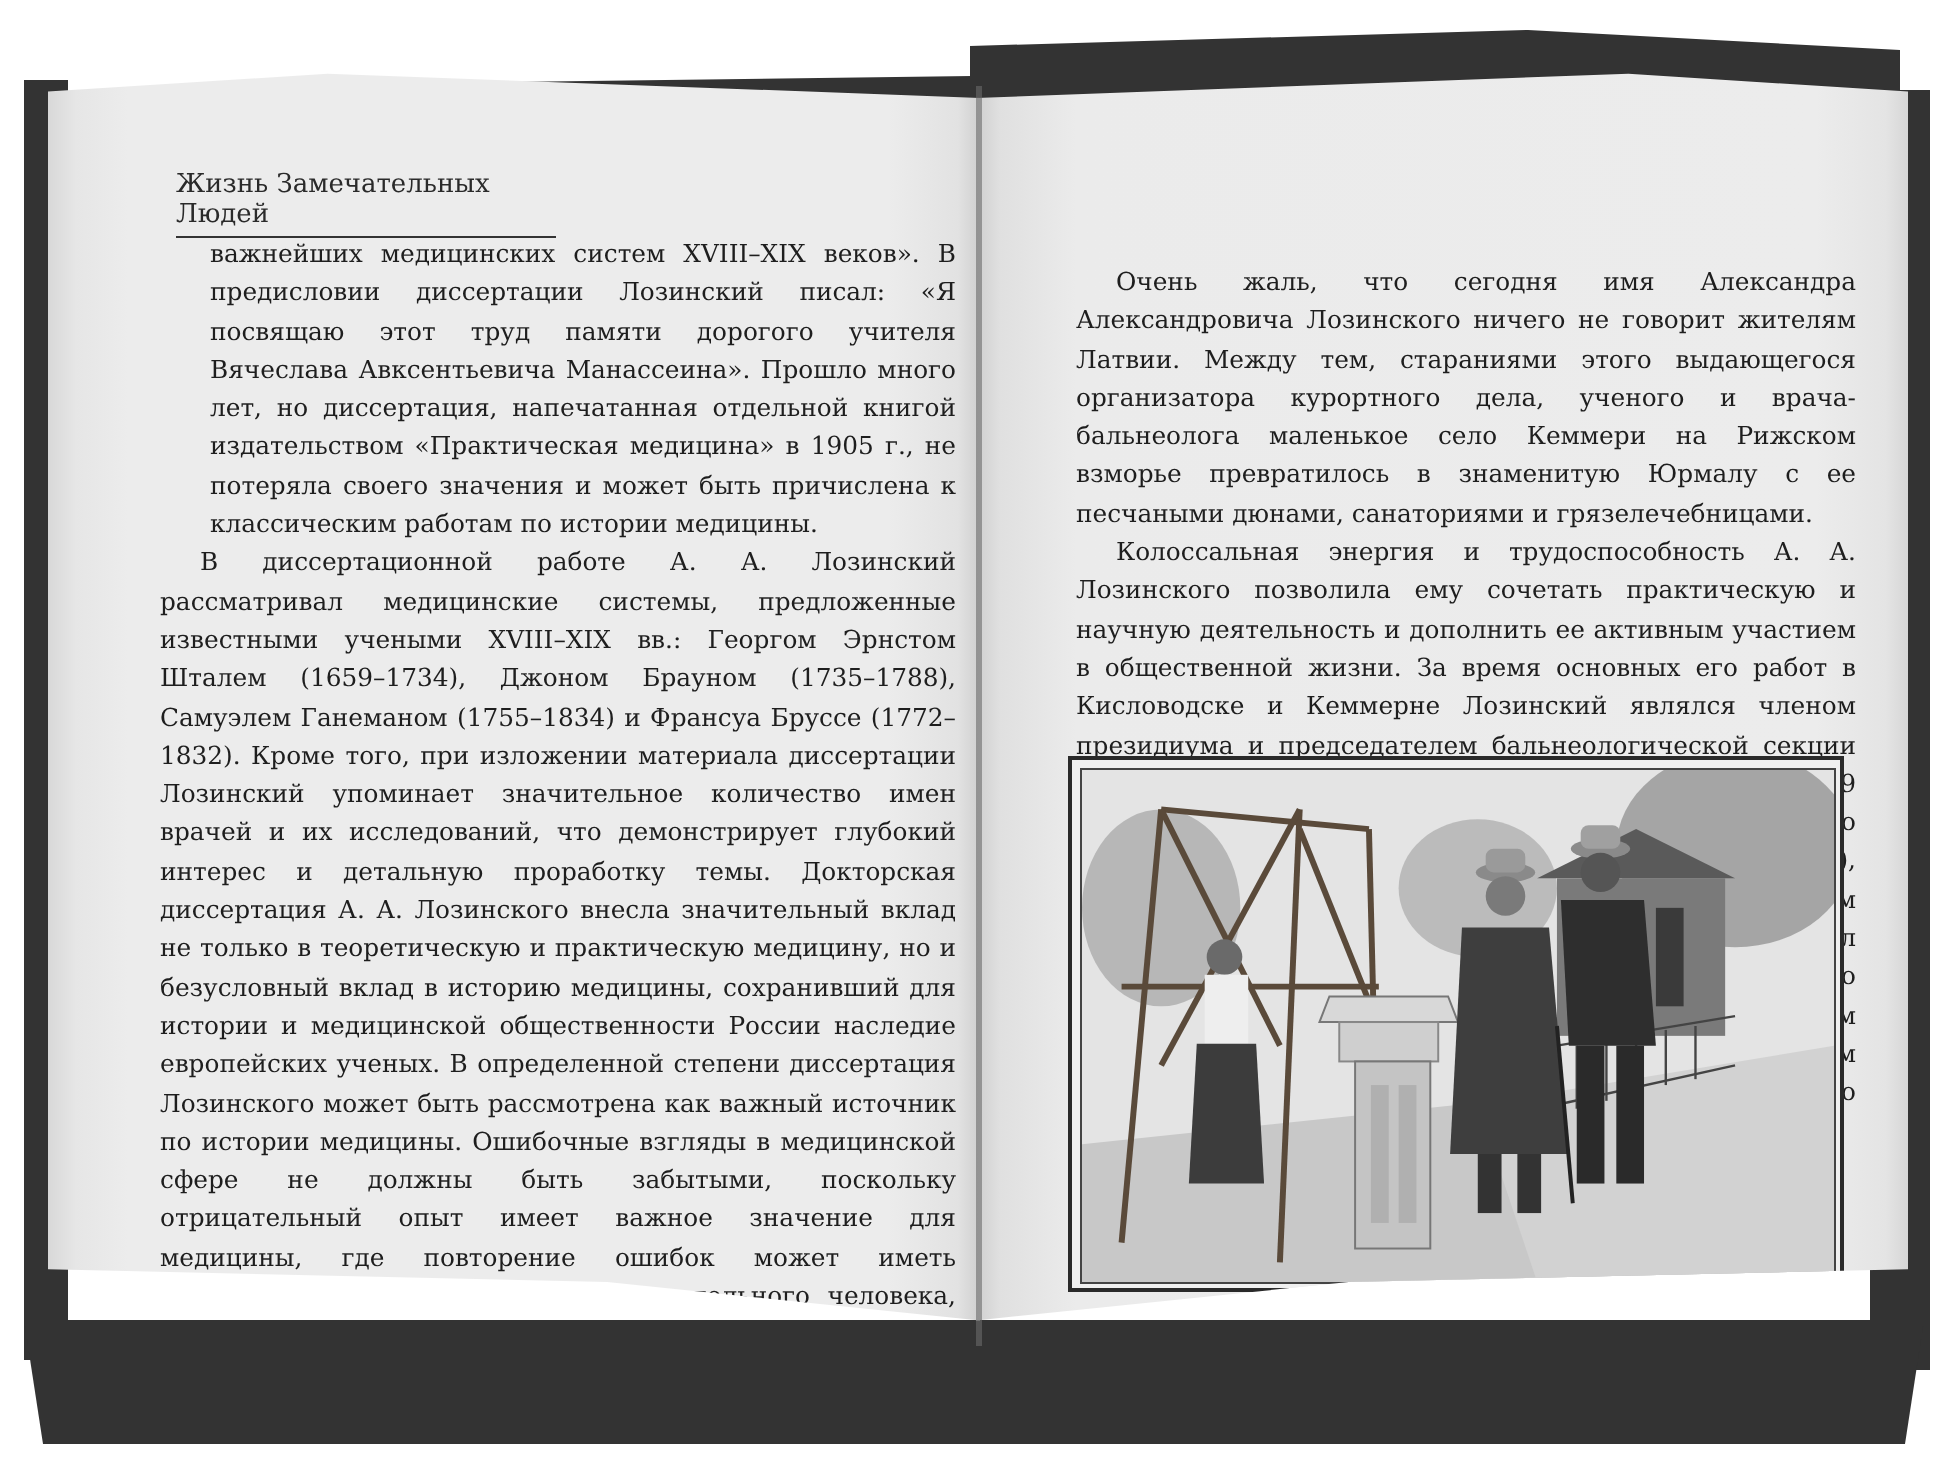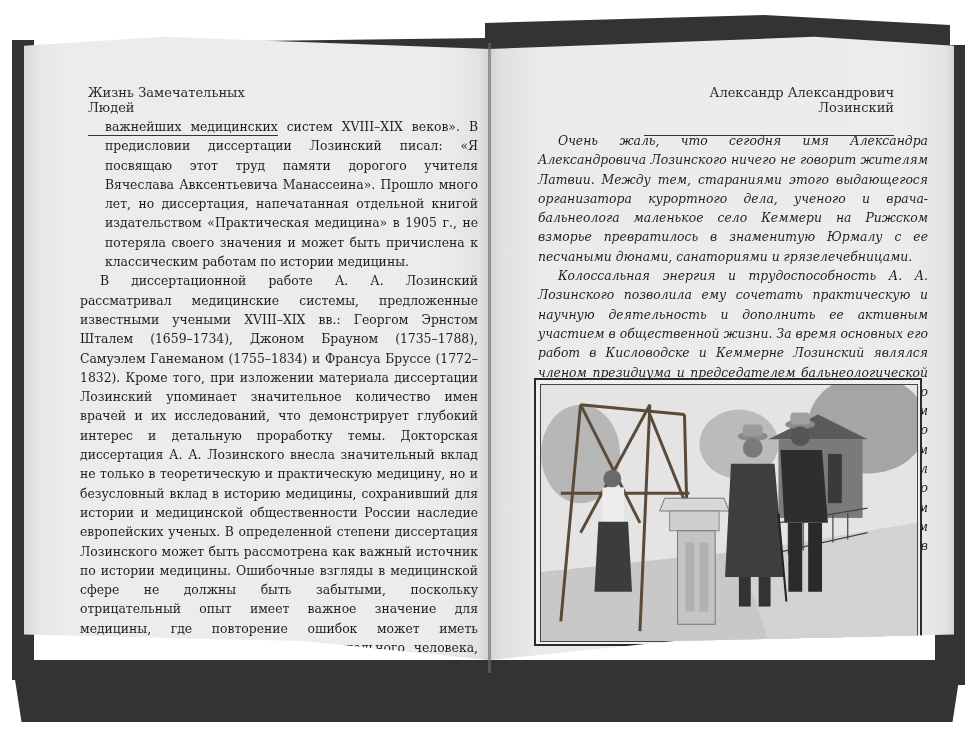--- a/index.html
+++ b/index.html
@@ -35,33 +35,33 @@
       left: 464px; width: 466px;
       background: linear-gradient(to right, #cfcfcf 0px, #e0e0e0 12px, #ebebeb 50px, #ececec 420px, #e4e4e4 455px, #d6d6d6 466px);
       clip-path: polygon(0 2.5%, 70% 0.6%, 100% 2%, 100% 94%, 40% 95%, 0 98%);
     }
     .spine {
       position: absolute; left: 464px; top: 10px; width: 3px; height: 630px;
       background: #6a6a6a; opacity: 0.6;
     }
     .running-head {
       position: absolute; font-size: 13px; color: #2a2a2a; font-style: normal;
-      padding-bottom: 20px; border-bottom: 1px solid #333;
+      padding-bottom: 3px; border-bottom: 1px solid #333;
     }
     .rh-left { left: 64px; top: 52px; width: 190px; }
     .rh-right { right: 60px; top: 52px; width: 250px; text-align: right; }
 
     .text-block {
       position: absolute; font-size: 12.4px; line-height: 19.3px; text-align: justify;
       color: #1e1e1e;
     }
     .text-block p { margin: 0; text-indent: 20px; }
     .text-block p.cont { text-indent: 0; margin-left: 25px; }
     .tb-left { left: 56px; top: 84px; width: 398px; }
-    .tb-right { left: 50px; top: 98px; width: 390px; font-style: italic; }
+    .tb-right { left: 50px; top: 98px; width: 390px; }
 
     .page-number {
       position: absolute; font-size: 16px; color: #222; text-align: center; width: 60px;
     }
     .pn-left { left: 218px; top: 620px; }
     .pn-right { left: 215px; top: 620px; }
 
     .photo-frame {
       position: absolute; left: 46px; top: 345px; width: 388px; height: 268px;
       border: 2px solid #2a2a2a; background: #f0f0f0; padding: 4px; box-sizing: border-box;
@@ -93,21 +93,20 @@
     <div class="text-block tb-left">
       <p class="cont">важнейших медицинских систем XVIII–XIX веков». В предисловии диссертации Лозинский писал: «Я посвящаю этот труд памяти дорогого учителя Вячеслава Авксентьевича Манассеина». Прошло много лет, но диссертация, напечатанная отдельной книгой издательством «Практическая медицина» в 1905 г., не потеряла своего значения и может быть причислена к классическим работам по истории медицины.</p>
       <p>В диссертационной работе А. А. Лозинский рассматривал медицинские системы, предложенные известными учеными XVIII–XIX вв.: Георгом Эрнстом Шталем (1659–1734), Джоном Брауном (1735–1788), Самуэлем Ганеманом (1755–1834) и Франсуа Бруссе (1772–1832). Кроме того, при изложении материала диссертации Лозинский упоминает значительное количество имен врачей и их исследований, что демонстрирует глубокий интерес и детальную проработку темы. Докторская диссертация А. А. Лозинского внесла значительный вклад не только в теоретическую и практическую медицину, но и безусловный вклад в историю медицины, сохранивший для истории и медицинской общественности России наследие европейских ученых. В определенной степени диссертация Лозинского может быть рассмотрена как важный источник по истории медицины. Ошибочные взгляды в медицинской сфере не должны быть забытыми, поскольку отрицательный опыт имеет важное значение для медицины, где повторение ошибок может иметь необратимые последствия как для отдельного человека, так и для общества в целом.</p>
       <p>А. А. Лозинский представил эволюцию взглядов на болезнь и проявил себя как врач-практик, глубоко изучающий теоретические вопросы медицины, поднявшись до уровня философских обобщений, важных для понимания магистральных путей развития медицины и ее казуистики.</p>
 
     </div>
     <div class="page-number pn-left">10</div>
   </div>
 
   <div class="page page-right">
-    <div class="running-head rh-right">Александр Александрович Лозинский</div>
     <div class="text-block tb-right">
       <p>Очень жаль, что сегодня имя Александра Александровича Лозинского ничего не говорит жителям Латвии. Между тем, стараниями этого выдающегося организатора курортного дела, ученого и врача-бальнеолога маленькое село Кеммери на Рижском взморье превратилось в знаменитую Юрмалу с ее песчаными дюнами, санаториями и грязелечебницами.</p>
       <p>Колоссальная энергия и трудоспособность А. А. Лозинского позволила ему сочетать практическую и научную деятельность и дополнить ее активным участием в общественной жизни. За время основных его работ в Кисловодске и Кеммерне Лозинский являлся членом президиума и председателем бальнеологической секции Русского Общества Охранения Народного Здравия (с 1899 по 1907 гг.), затем председателем Кеммернского Бальнеологического Общества (с 1910 по 1913 гг.), которое поддерживало связи с Русским Бальнеологическим Обществом. А. А. Лозинский был действительным членом Русского Бальнеологического Общества в Пятигорске (с 1901 по 1931 гг.), членом Одесского бальнеологического Общества, неизменным участником Пироговских съездов, Всесоюзных съездов по курортному делу.</p>
     </div>
 
     <div class="photo-frame">
       <div class="photo" title="black-and-white photograph: two men in hats and coats beside a stone pedestal, a woman near wooden scaffolding, pavilion in background">
         <svg viewBox="0 0 380 260" preserveAspectRatio="none">
           <rect x="0" y="0" width="380" height="260" fill="#e4e4e4"></rect>
 

